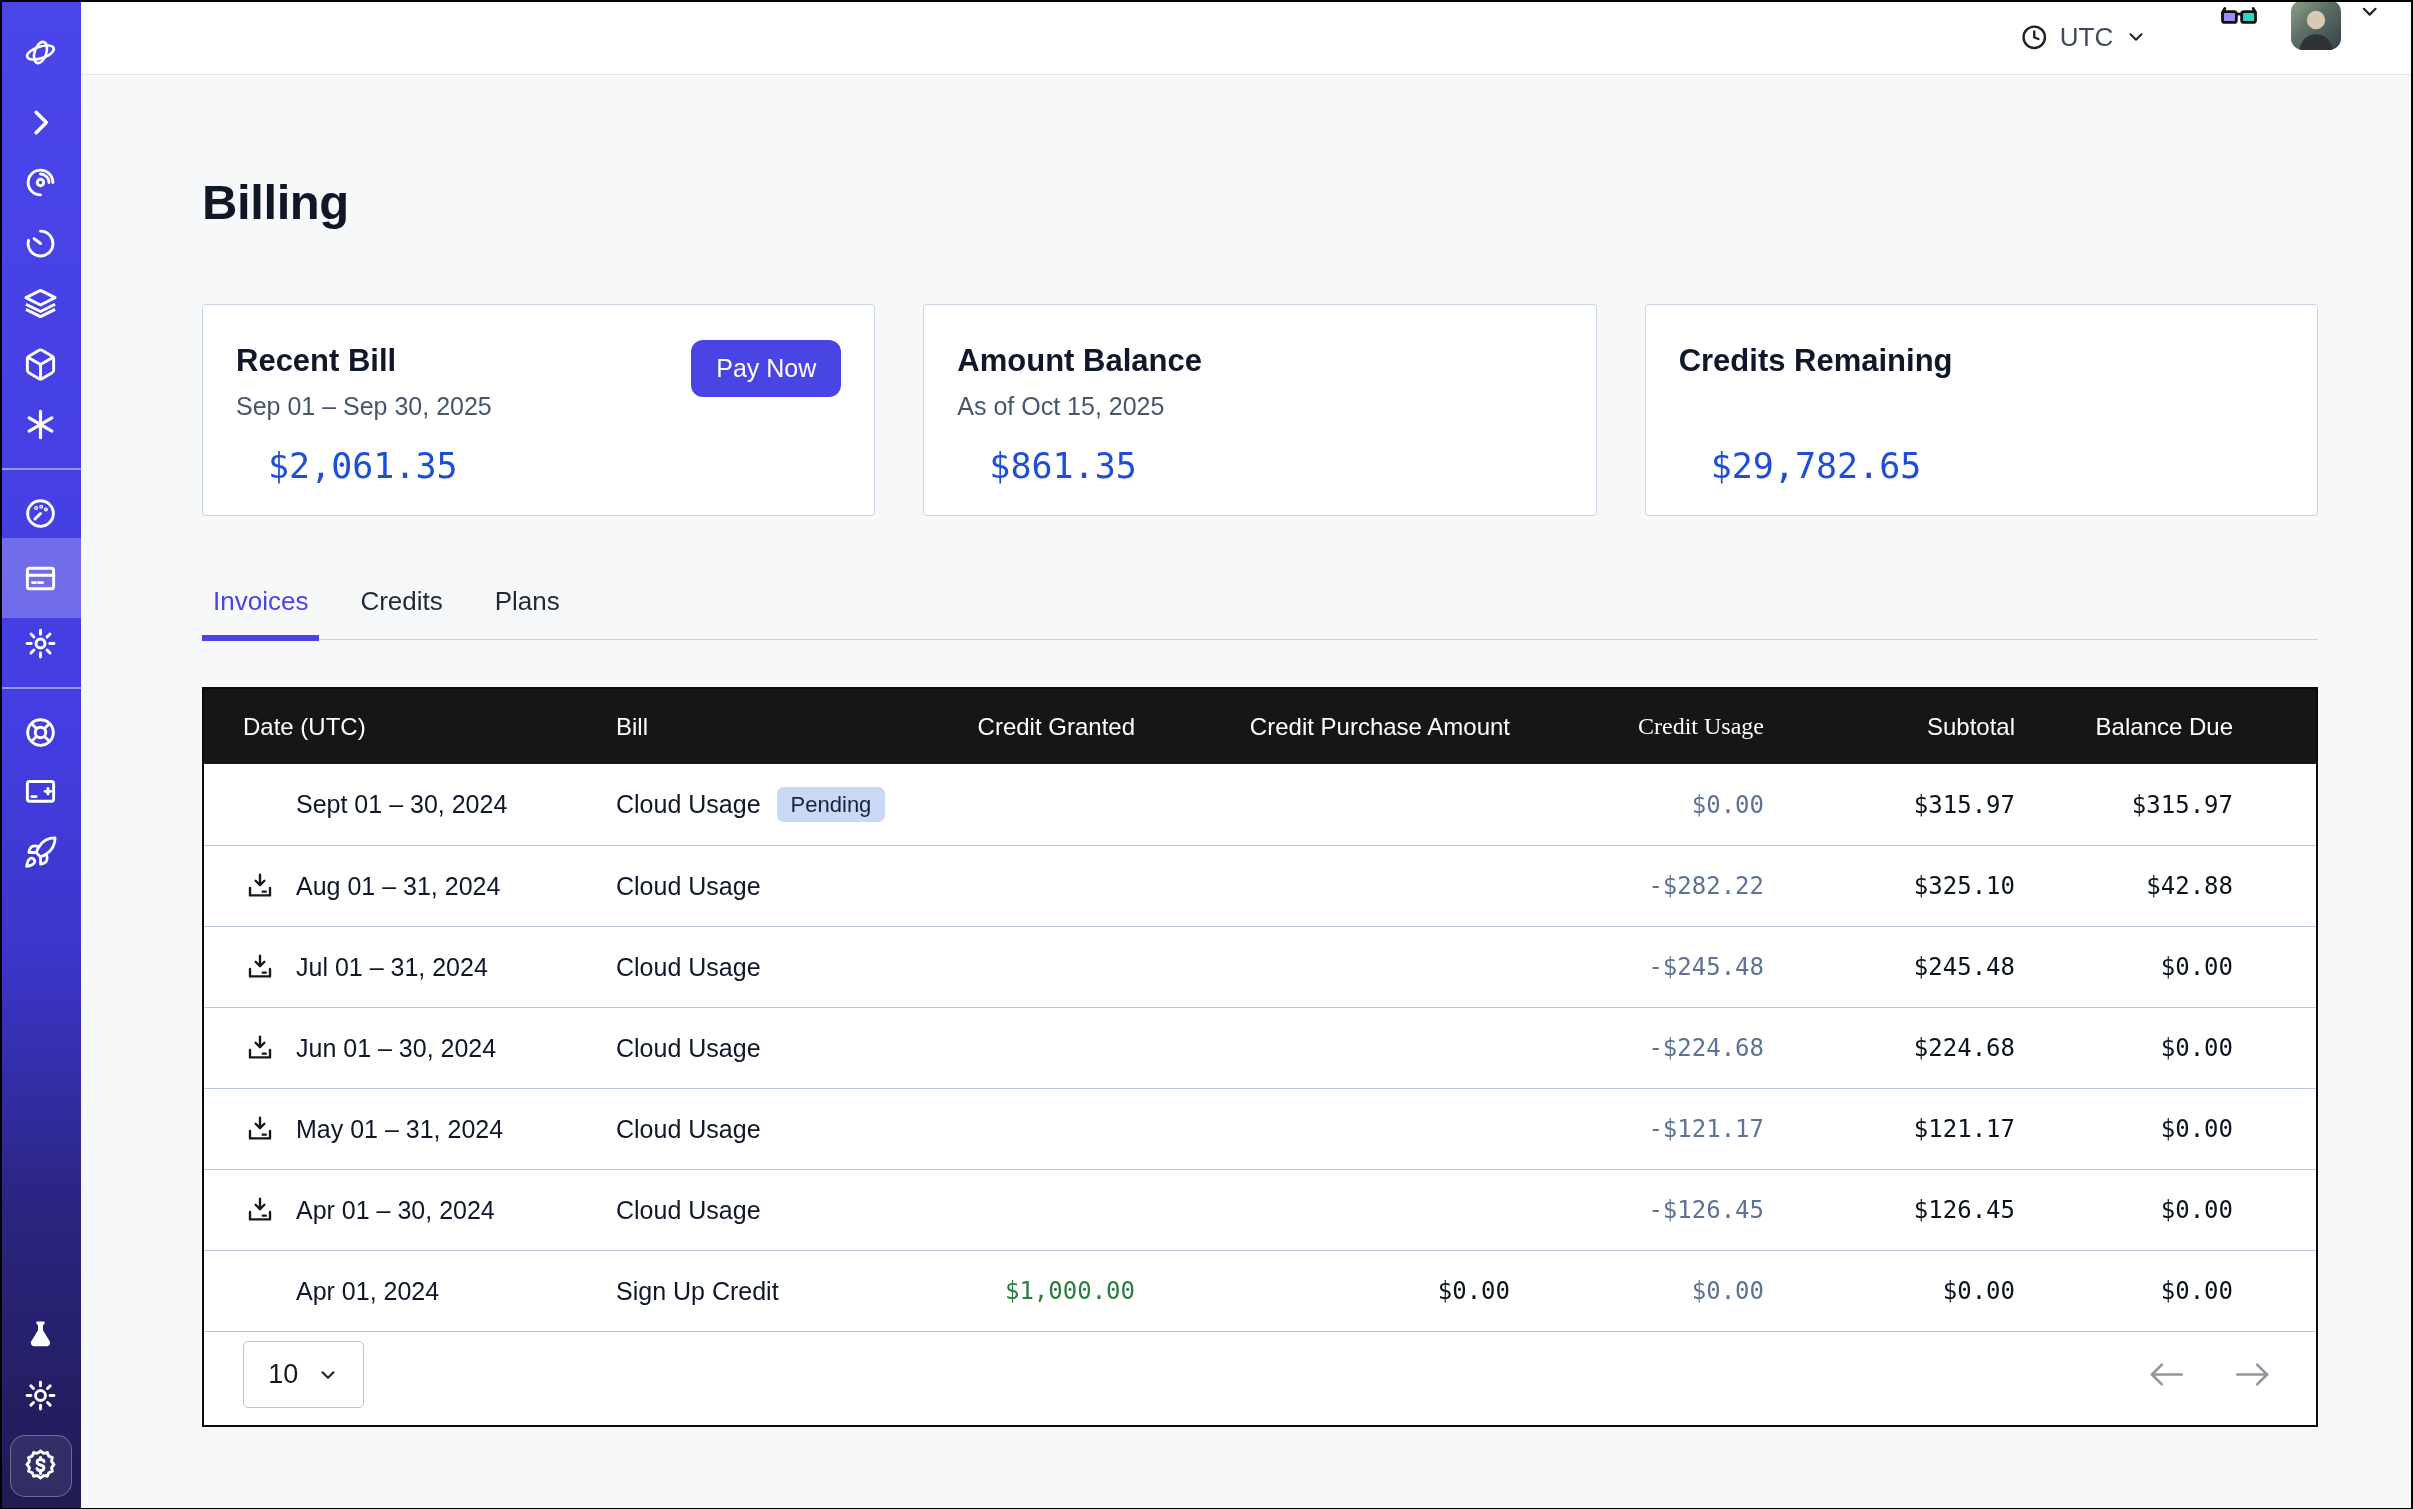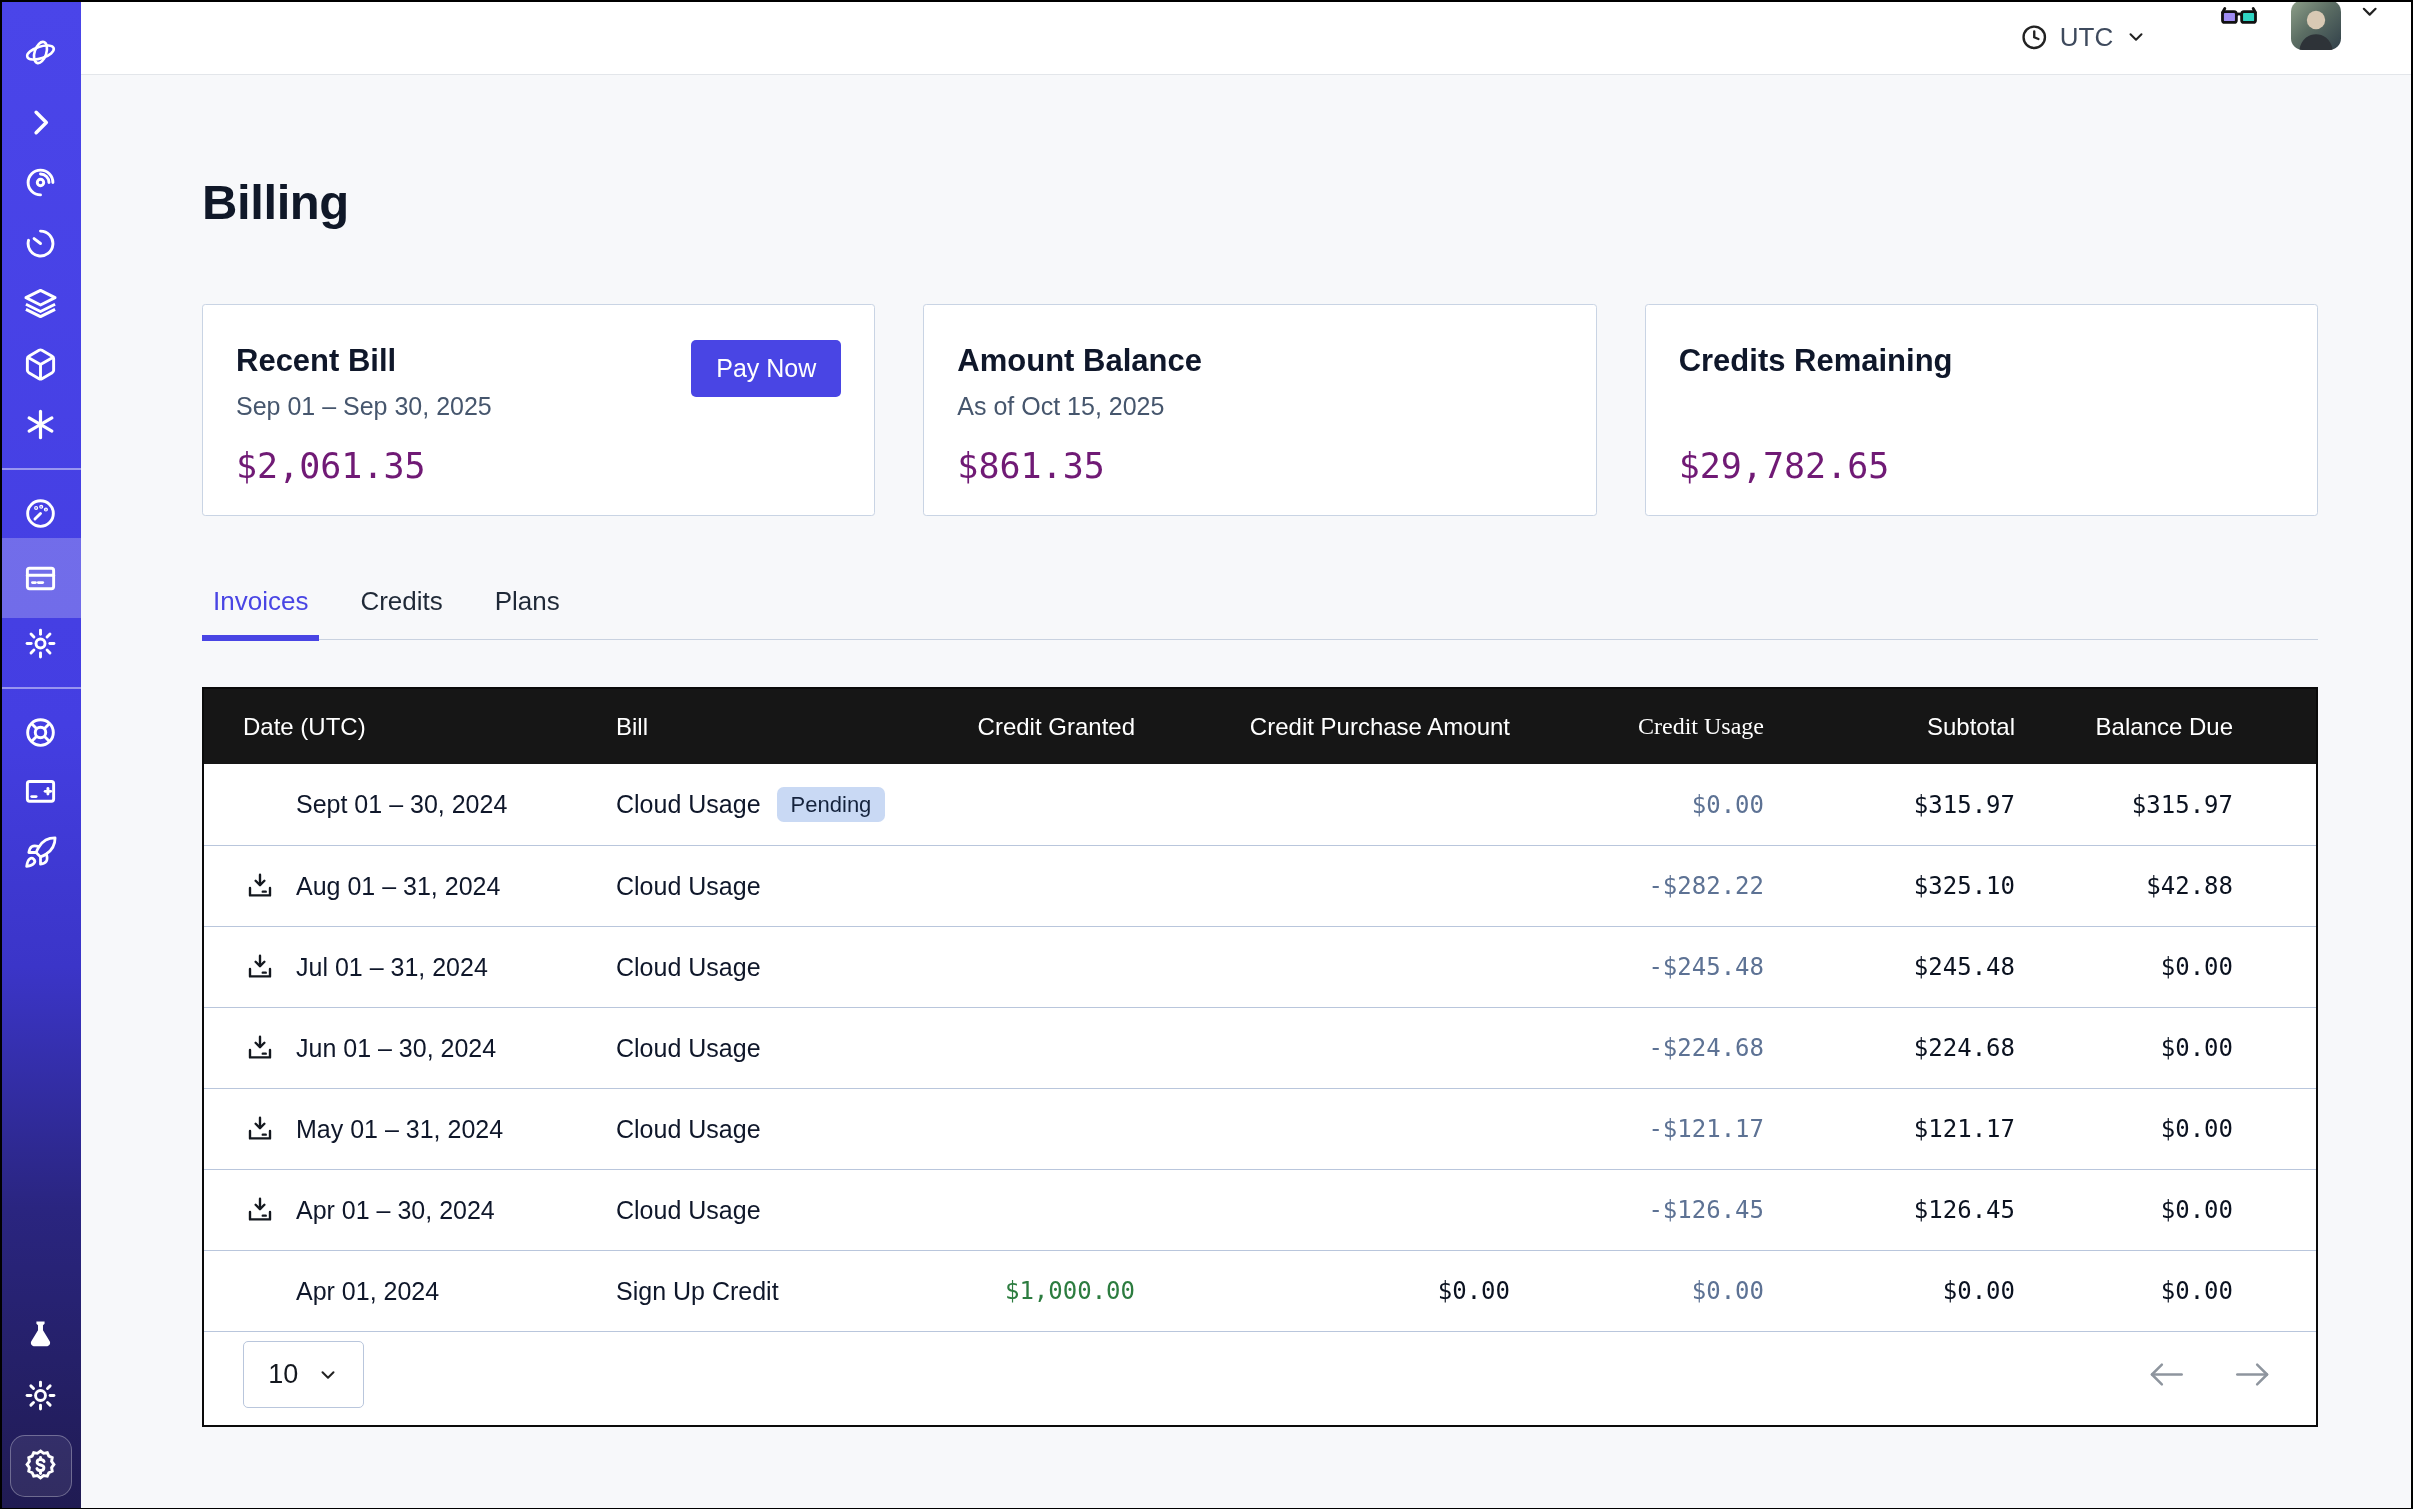--- a/index.html
+++ b/index.html
@@ -38,23 +38,23 @@
   .main { position:absolute; left:81px; top:75px; right:0; bottom:0; background:var(--page_bg,#f7f8fa); }
   .content { padding:0 95px 0 121px; }
   .page-title { margin-top:99px; font-size:49px; font-weight:700; color:#101828; letter-spacing:-0.4px; }
 
   
   .cards { display:flex; gap:48px; margin-top:74px; }
   .card { flex:1; height:212px; background:#fff; border:1.7px solid #c9d4e4; border-radius:3.3px;
     padding:38px 33px; position:relative; }
   .card-title { font-size:31px; font-weight:700; color:#0f172a; }
   .card-sub { font-size:25px; color:#46566d; margin-top:13.4px; min-height:30px; }
-  .card-amount { font-size:35px; color:#701a75; margin-top:23.4px; }
+  .card-amount { font-size:35px; color:#1d4ed8; margin-top:23.4px;margin-left:32px; }
   .pay-btn { position:absolute; top:35px; right:33px; background:var(--accent,#4945e4); color:#fff;
-    font-size:25px; border:none; border-radius:5px; padding:14.2px 25px; cursor:pointer; font-family:inherit; }
+    font-size:25px; border:none; border-radius:12px; padding:14.2px 25px; cursor:pointer; font-family:inherit; }
 
   
   .tabs { display:flex; margin-top:70px; border-bottom:1.7px solid #c9d2e0; }
   .tab { font-size:26px; color:#1f2937; padding:0 11px 22px; margin-right:30px; cursor:pointer; position:relative; }
   .tab.active { color:var(--accent,#4945e4); }
   .tab.active::after { content:""; position:absolute; left:0; right:0; bottom:-1.7px; height:5.9px; background:var(--accent,#4945e4); }
 
   
   .invoice-table { margin-top:47px; border:2.5px solid #0a0a0a; background:#fff; }
   .thead, .trow { display:grid; grid-template-columns:412px 310px 209px 375px 254px 251px 1fr; align-items:center; padding-right:83px; }

